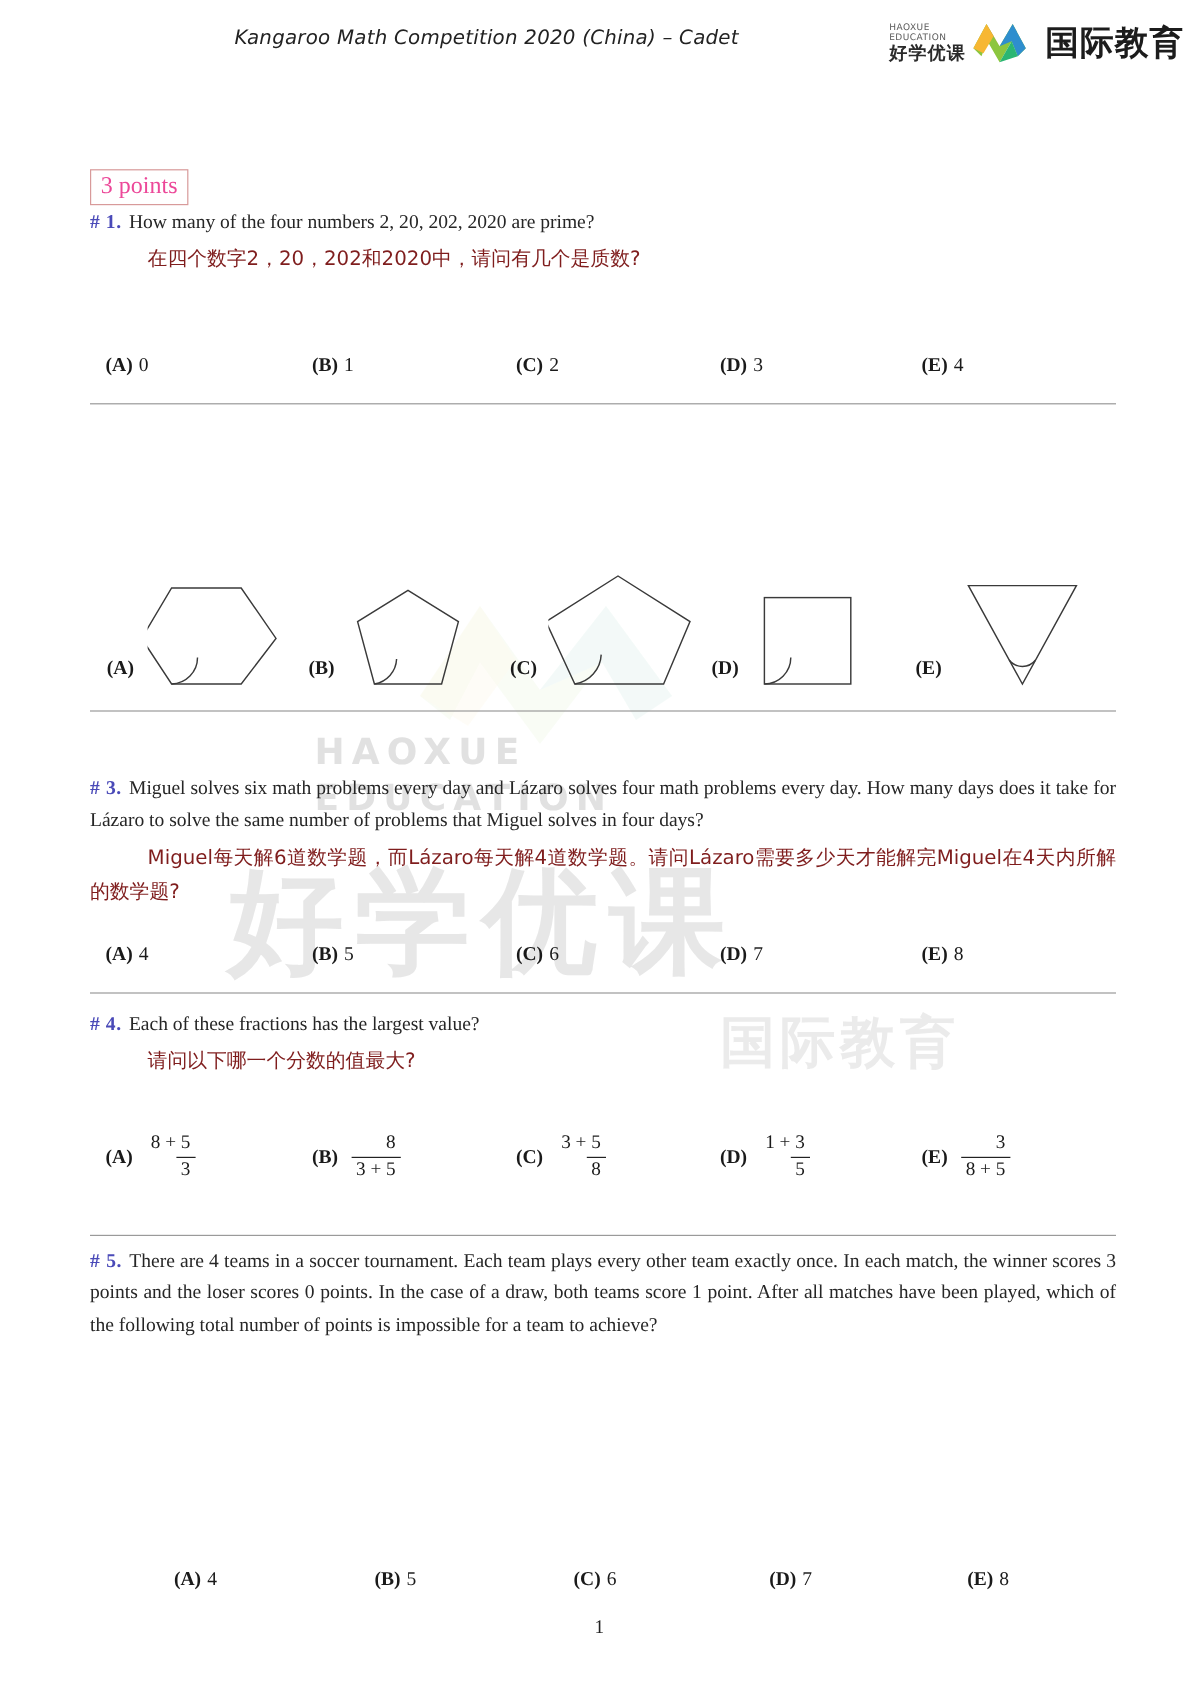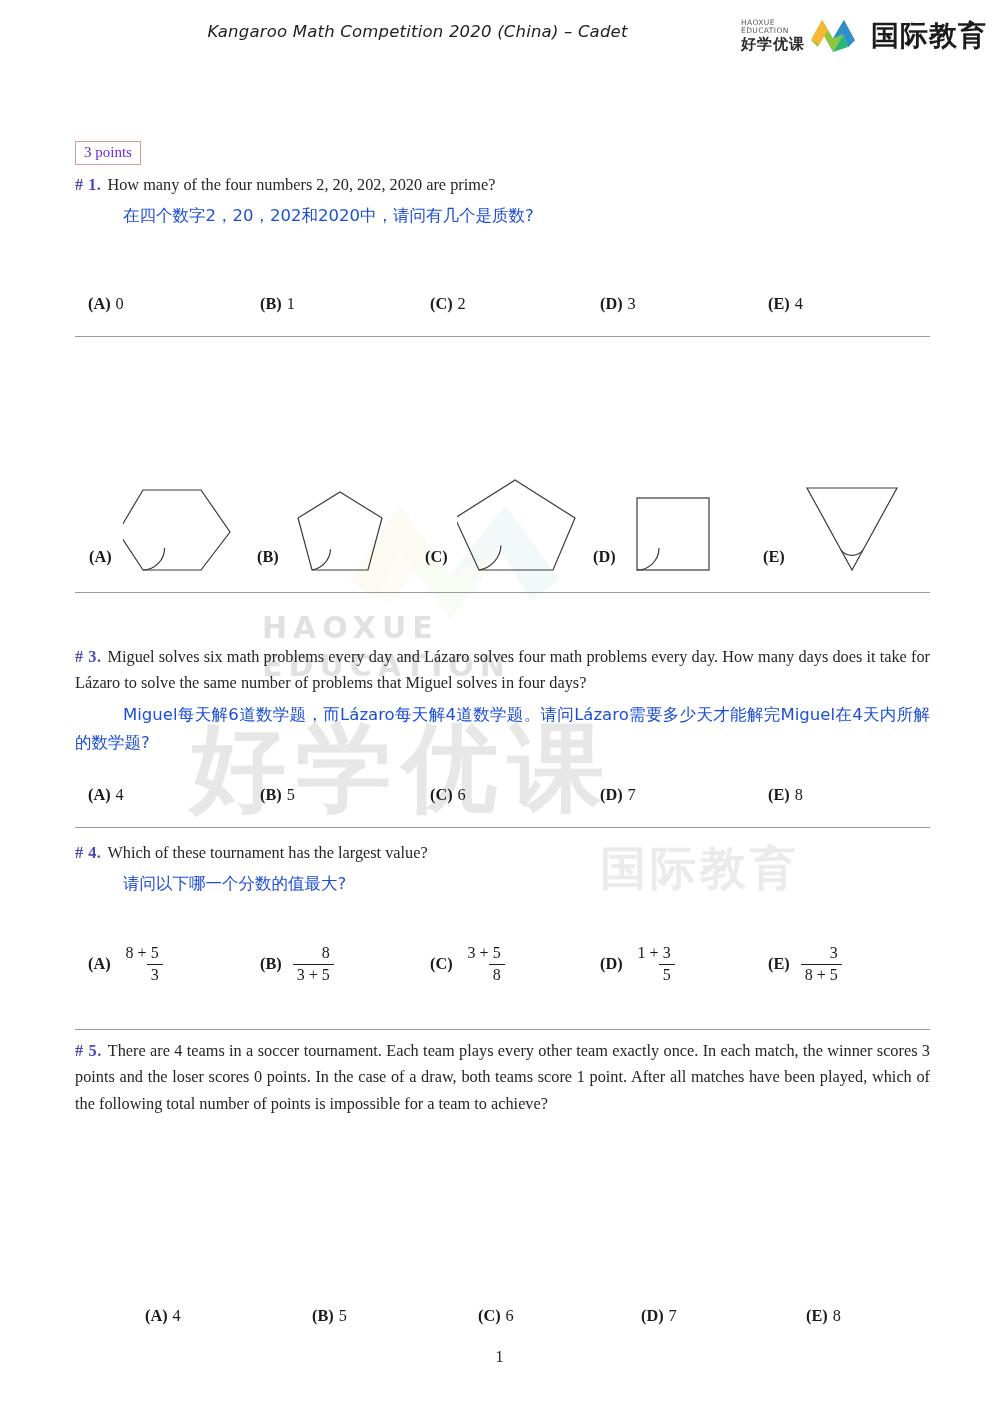--- a/index.html
+++ b/index.html
@@ -83,21 +83,21 @@
 
   
   .header {
     position: absolute;
     left: 0; top: 0;
     width: 999px;
     height: 80px;
   }
   .header-title {
     position: absolute;
-    left: 12px; top: 22px;
+    left: 0; top: 22px;
     width: 811px;
     text-align: center;
     font-style: italic;
     font-size: 16.5px;
     font-family: "DejaVu Sans", sans-serif;
     color: #222;
     letter-spacing: 0.2px;
   }
   .brand {
     position: absolute;
@@ -136,22 +136,22 @@
     color: #1c1c1c;
     letter-spacing: 1px;
     margin-left: 4px;
   }
 
   
   .points-badge {
     position: absolute;
     left: 75px; top: 141px;
     border: 1px solid #d89a9a;
-    color: #6d28d9;
-    font-size: 15px;
+    color: #ec4899;
+    font-size: 20px;
     padding: 2px 8px 3px 8px;
     line-height: 1.15;
     background: #fff;
   }
 
   
   .q {
     position: absolute;
     left: 75px;
     width: 855px;
@@ -166,21 +166,21 @@
   .qnum {
     color: #4a4ab8;
     font-weight: 700;
     letter-spacing: 0.5px;
     margin-right: 6px;
   }
   .q-cn {
     font-family: "DejaVu Sans", sans-serif;
     font-size: 16.5px;
     line-height: 1.72;
-    color: #1d4ed8;
+    color: #7f1d1d;
     text-indent: 48px;
     margin-top: 4px;
     text-align: justify;
   }
 
   
   .options {
     position: absolute;
     display: flex;
     font-size: 16.3px;
@@ -364,21 +364,21 @@
     <div class="opt">
       <span class="opt-key">(E)</span>
       <span class="opt-val">8</span>
     </div>
   </div>
 
   <div class="rule" style="top:827px;"></div>
 
   <div class="q" style="top:840px;">
     <div class="q-en">
-      <span class="qnum"># 4.</span><span>Which of these tournament has the largest value?</span>
+      <span class="qnum"># 4.</span><span>Each of these fractions has the largest value?</span>
     </div>
     <div class="q-cn">请问以下哪一个分数的值最大?</div>
   </div>
 
   <div class="options" style="left:88px; top:944px; width:860px; align-items:center;">
     <div class="opt opt-frac" style="width:172px;">
       <span class="opt-key">(A)</span>
       <span class="frac">
         <span class="num">8 + 5</span>
         <span class="den">3</span>

